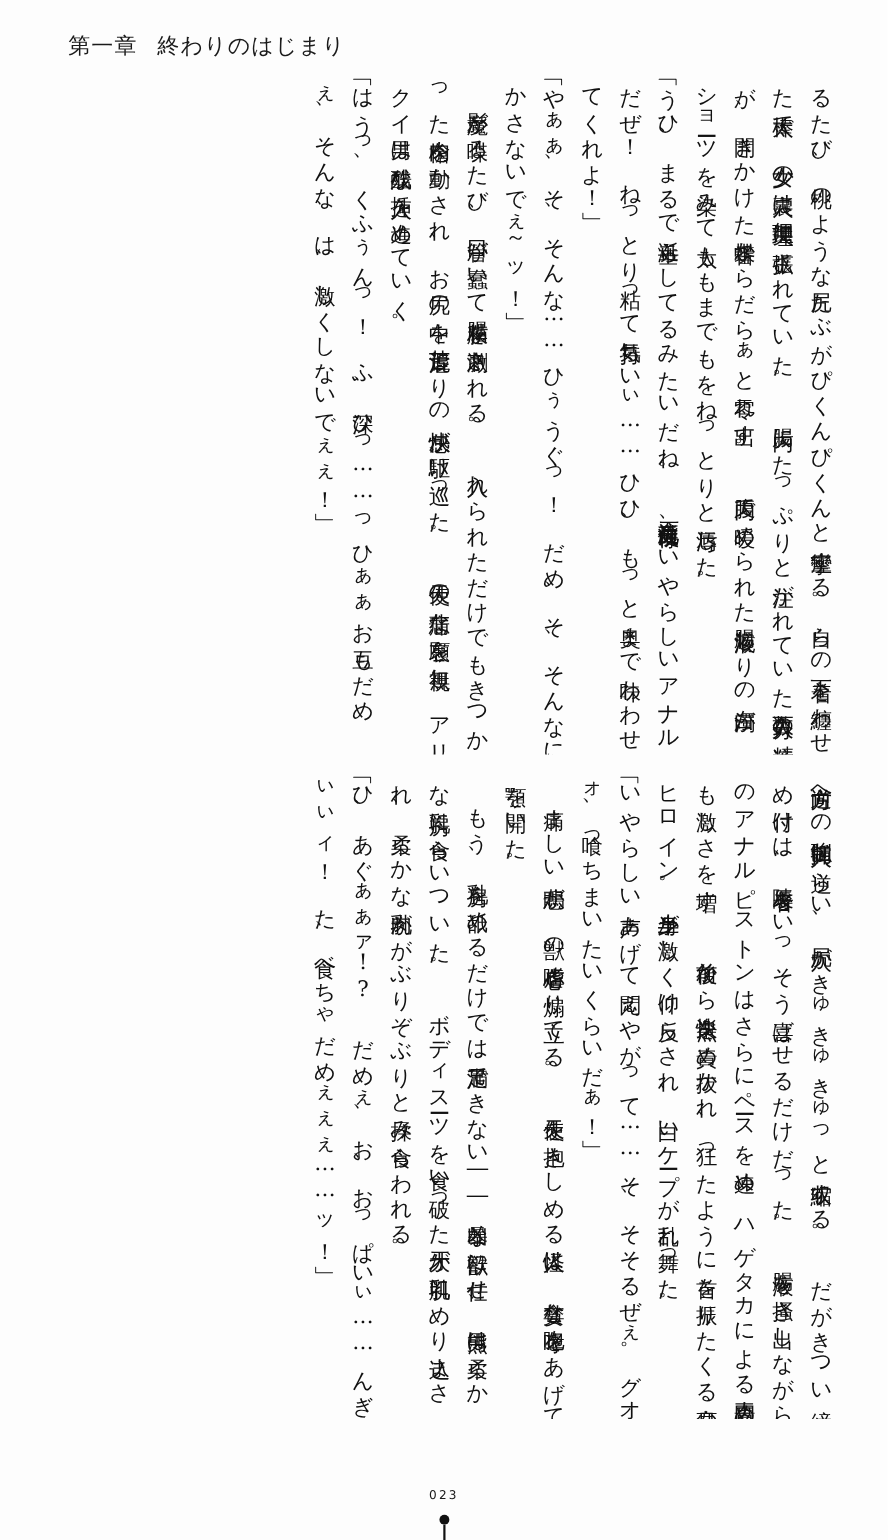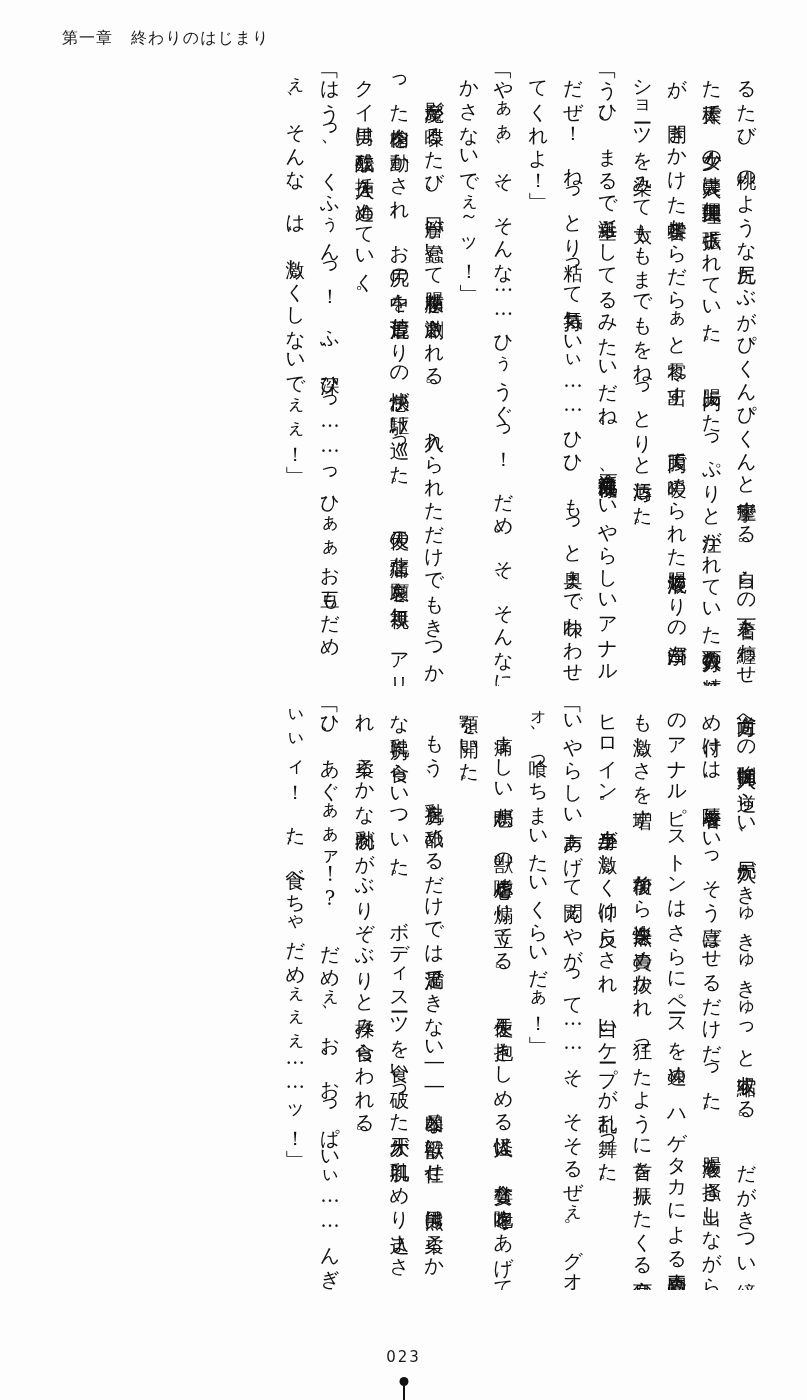--- a/index.html
+++ b/index.html
@@ -18,21 +18,21 @@
     background: #fdfdfd;
     overflow: hidden;
     box-sizing: border-box;
   }
 
   
   .header {
     position: absolute;
     top: 28px;
     left: 62px;
-    font-size: 16px;
+    font-size: 20px;
     letter-spacing: 1px;
     color: #1a1a1a;
     white-space: nowrap;
   }
   .header .chap-num {
     margin-right: 18px;
   }
 
   
   .body-area {
@@ -64,21 +64,21 @@
     width: 100%;
   }
 
   
   .folio {
     position: absolute;
     bottom: 34px;
     left: 0;
     right: 0;
     text-align: center;
-    font-size: 15px;
+    font-size: 11px;
     letter-spacing: 2px;
     color: #1a1a1a;
     font-family: "DejaVu Sans", "Liberation Sans", sans-serif;
   }
   .folio-mark {
     position: absolute;
     bottom: 14px;
     left: 50%;
     transform: translateX(-50%);
     width: 9px;

